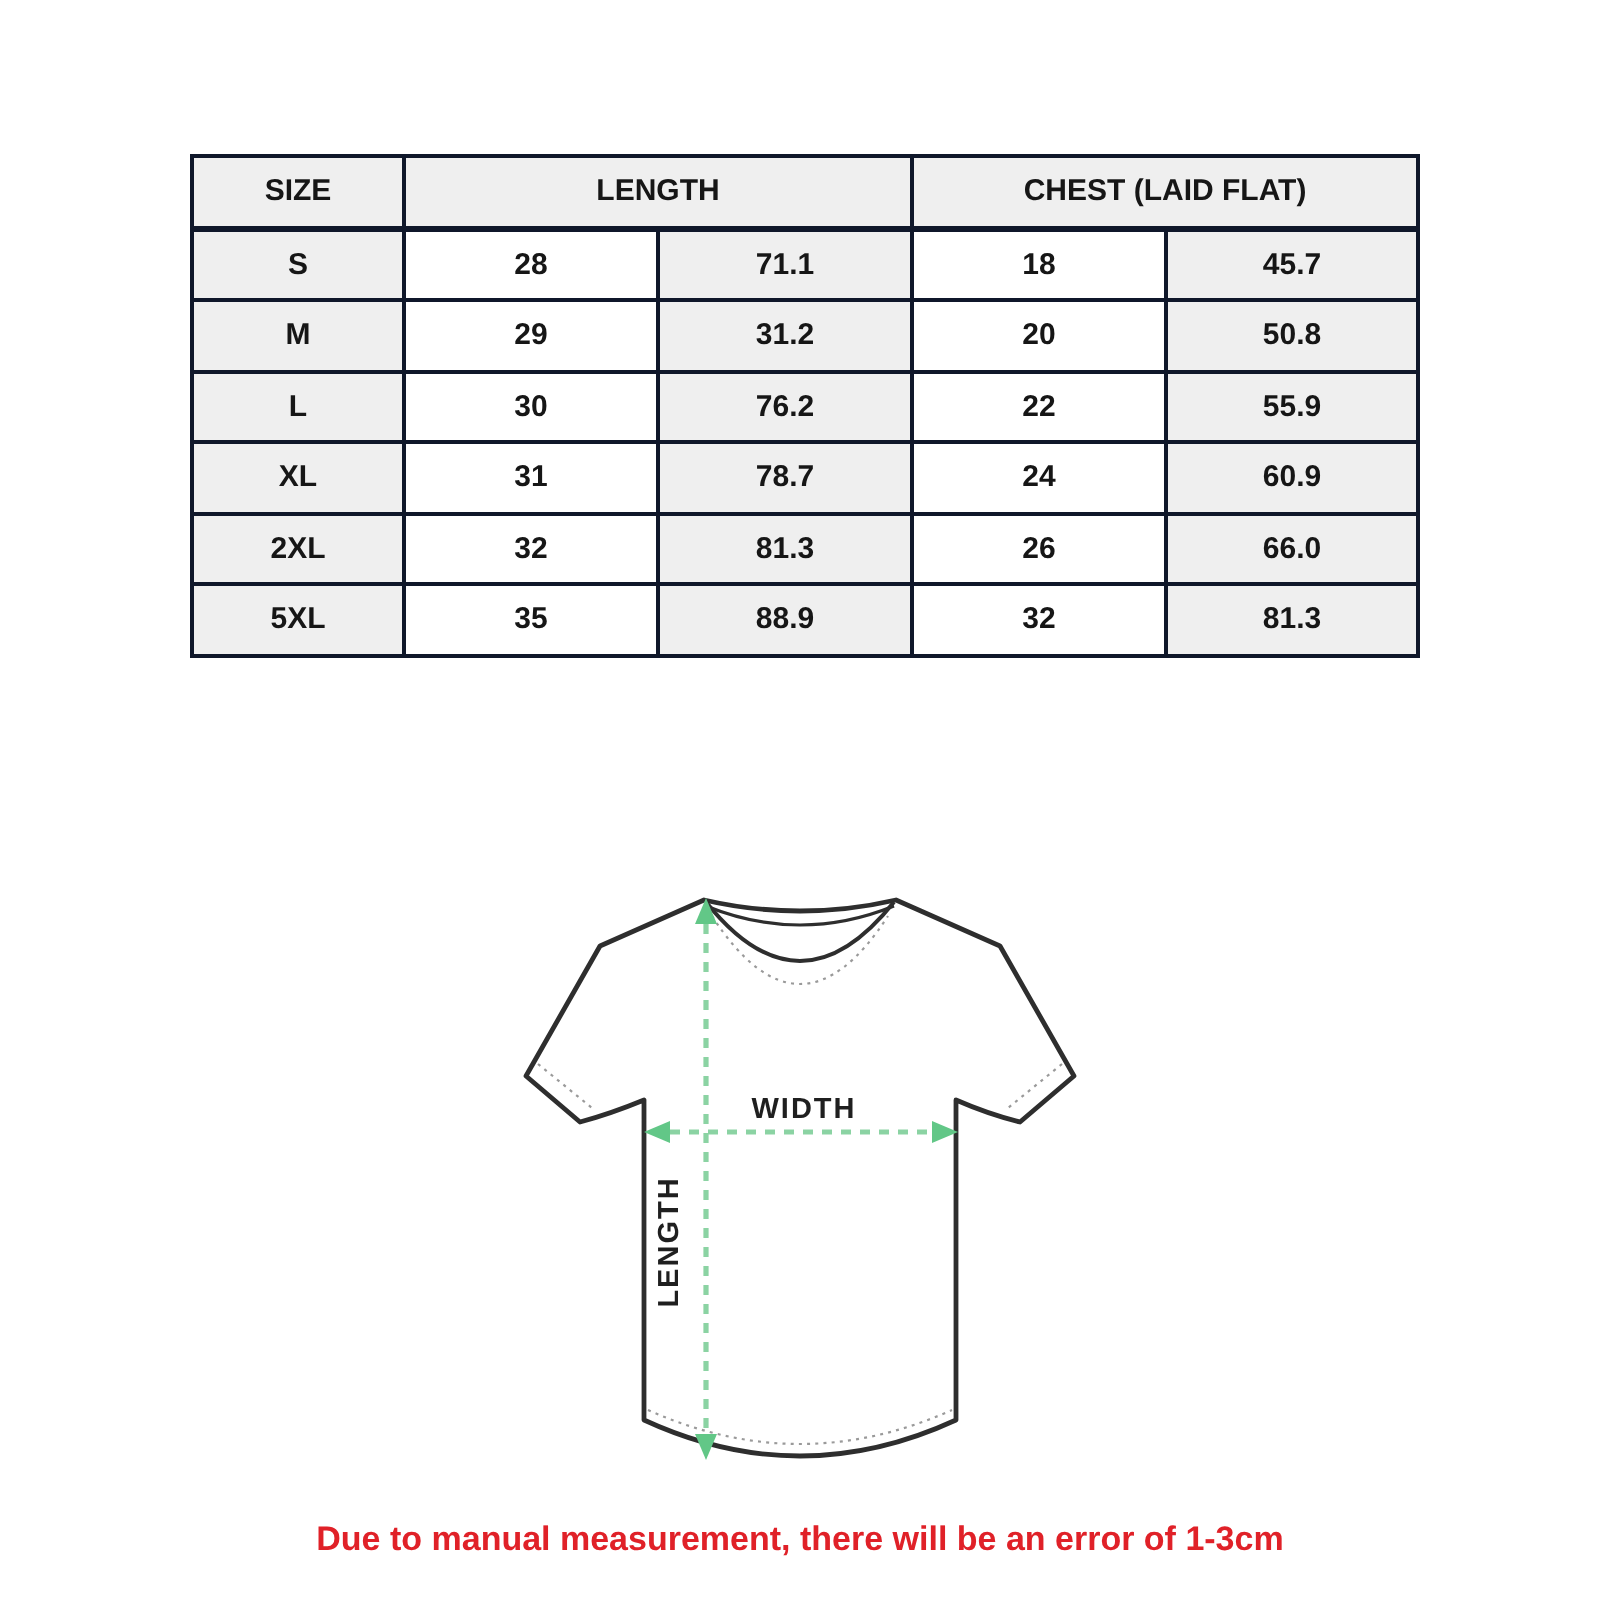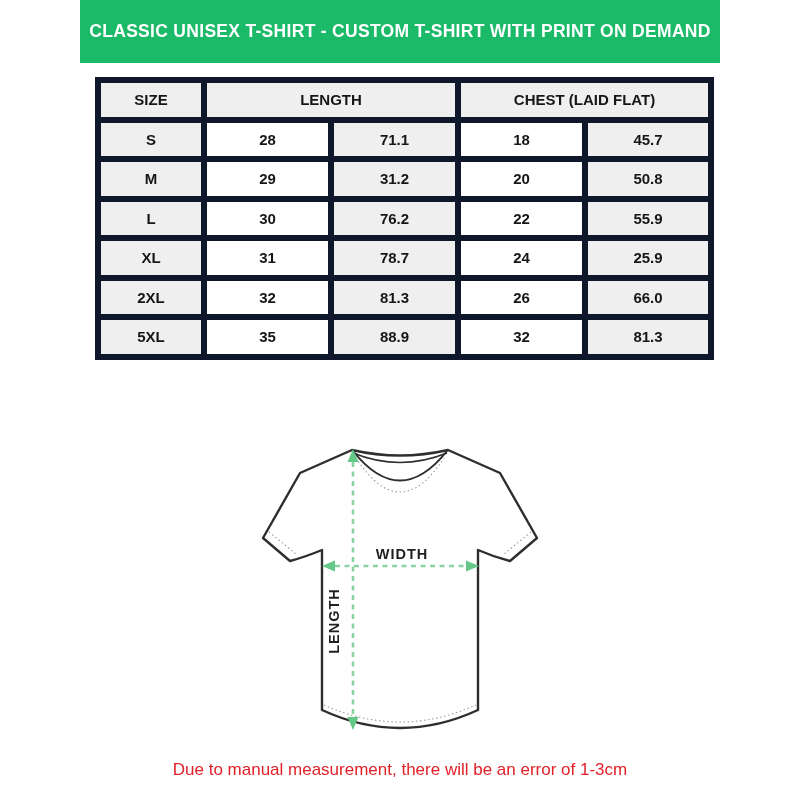--- a/index.html
+++ b/index.html
@@ -13,44 +13,41 @@
     background:#1aba68;color:#ffffff;
     display:flex;align-items:center;justify-content:center;
     font-size:17.5px;font-weight:bold;letter-spacing:.3px;white-space:nowrap;
   }
   
   table.size-table{
     position:absolute;left:95px;top:77px;width:613px;
     border-collapse:collapse;table-layout:fixed;
   }
   .size-table th,.size-table td{
-    border:6px solid #0f172a;height:33.5px;padding:0;
+    border:2px solid #0f172a;height:33.5px;padding:0;
     text-align:center;vertical-align:middle;
     font-size:15px;font-weight:bold;color:#161616;
   }
   .size-table th{background:#efefef;}
   .size-table td.gray{background:#efefef;}
   .size-table td.white{background:#ffffff;text-align:center;}
   .size-table thead th{border-bottom-width:3px;}
   
   .diagram{position:absolute;left:245px;top:433px;width:310px;height:322px;}
   
   .note{
     position:absolute;left:0;top:760px;width:800px;text-align:center;
-    font-size:17px;font-weight:normal;color:#e02128;
+    font-size:17px;font-weight:bold;color:#e02128;
   }
 </style>
 </head>
 <body>
 
 <div id="page">
 
-  <div class="banner">
-    <span>CLASSIC UNISEX T-SHIRT - CUSTOM T-SHIRT WITH PRINT ON DEMAND</span>
-  </div>
 
   <table class="size-table">
     <colgroup>
       <col style="width:106px">
         <col style="width:127px">
         <col style="width:127px">
       <col style="width:127px">
         <col style="width:126px">
     </colgroup>
     <thead>
@@ -80,21 +77,21 @@
         <td class="white">30</td>
         <td class="gray">76.2</td>
         <td class="white">22</td>
         <td class="gray">55.9</td>
       </tr>
       <tr>
         <td class="gray">XL</td>
         <td class="white">31</td>
         <td class="gray">78.7</td>
         <td class="white">24</td>
-        <td class="gray">25.9</td>
+        <td class="gray">60.9</td>
       </tr>
       <tr>
         <td class="gray">2XL</td>
         <td class="white">32</td>
         <td class="gray">81.3</td>
         <td class="white">26</td>
         <td class="gray">66.0</td>
       </tr>
       <tr>
         <td class="gray">5XL</td>

